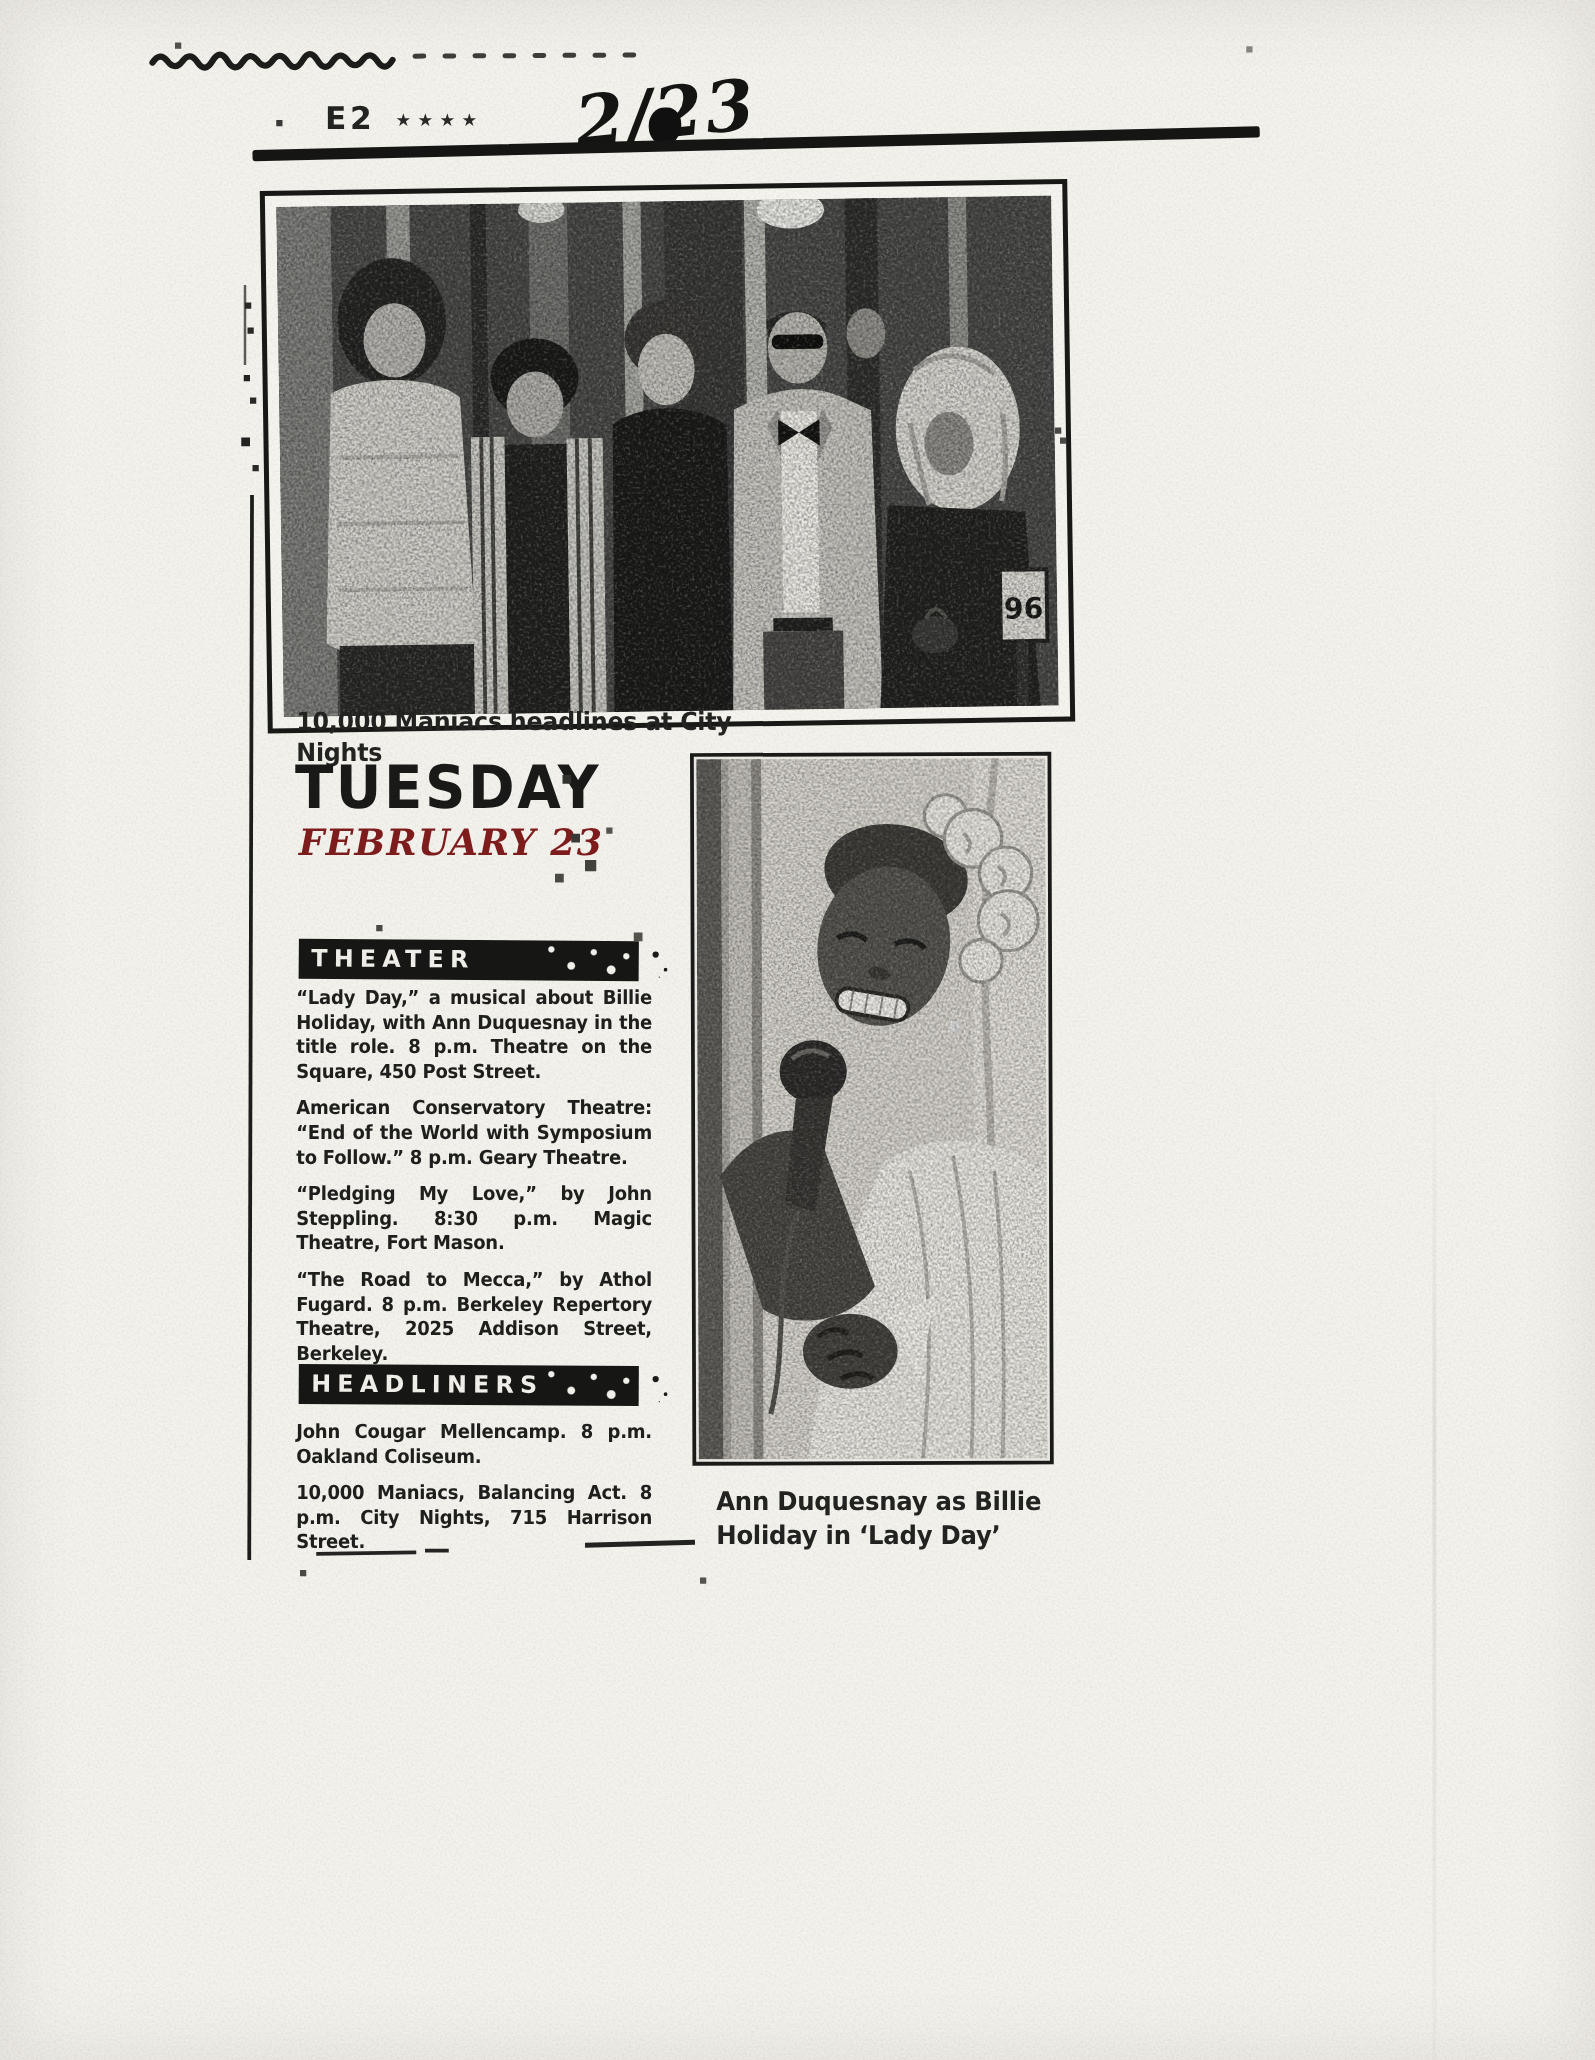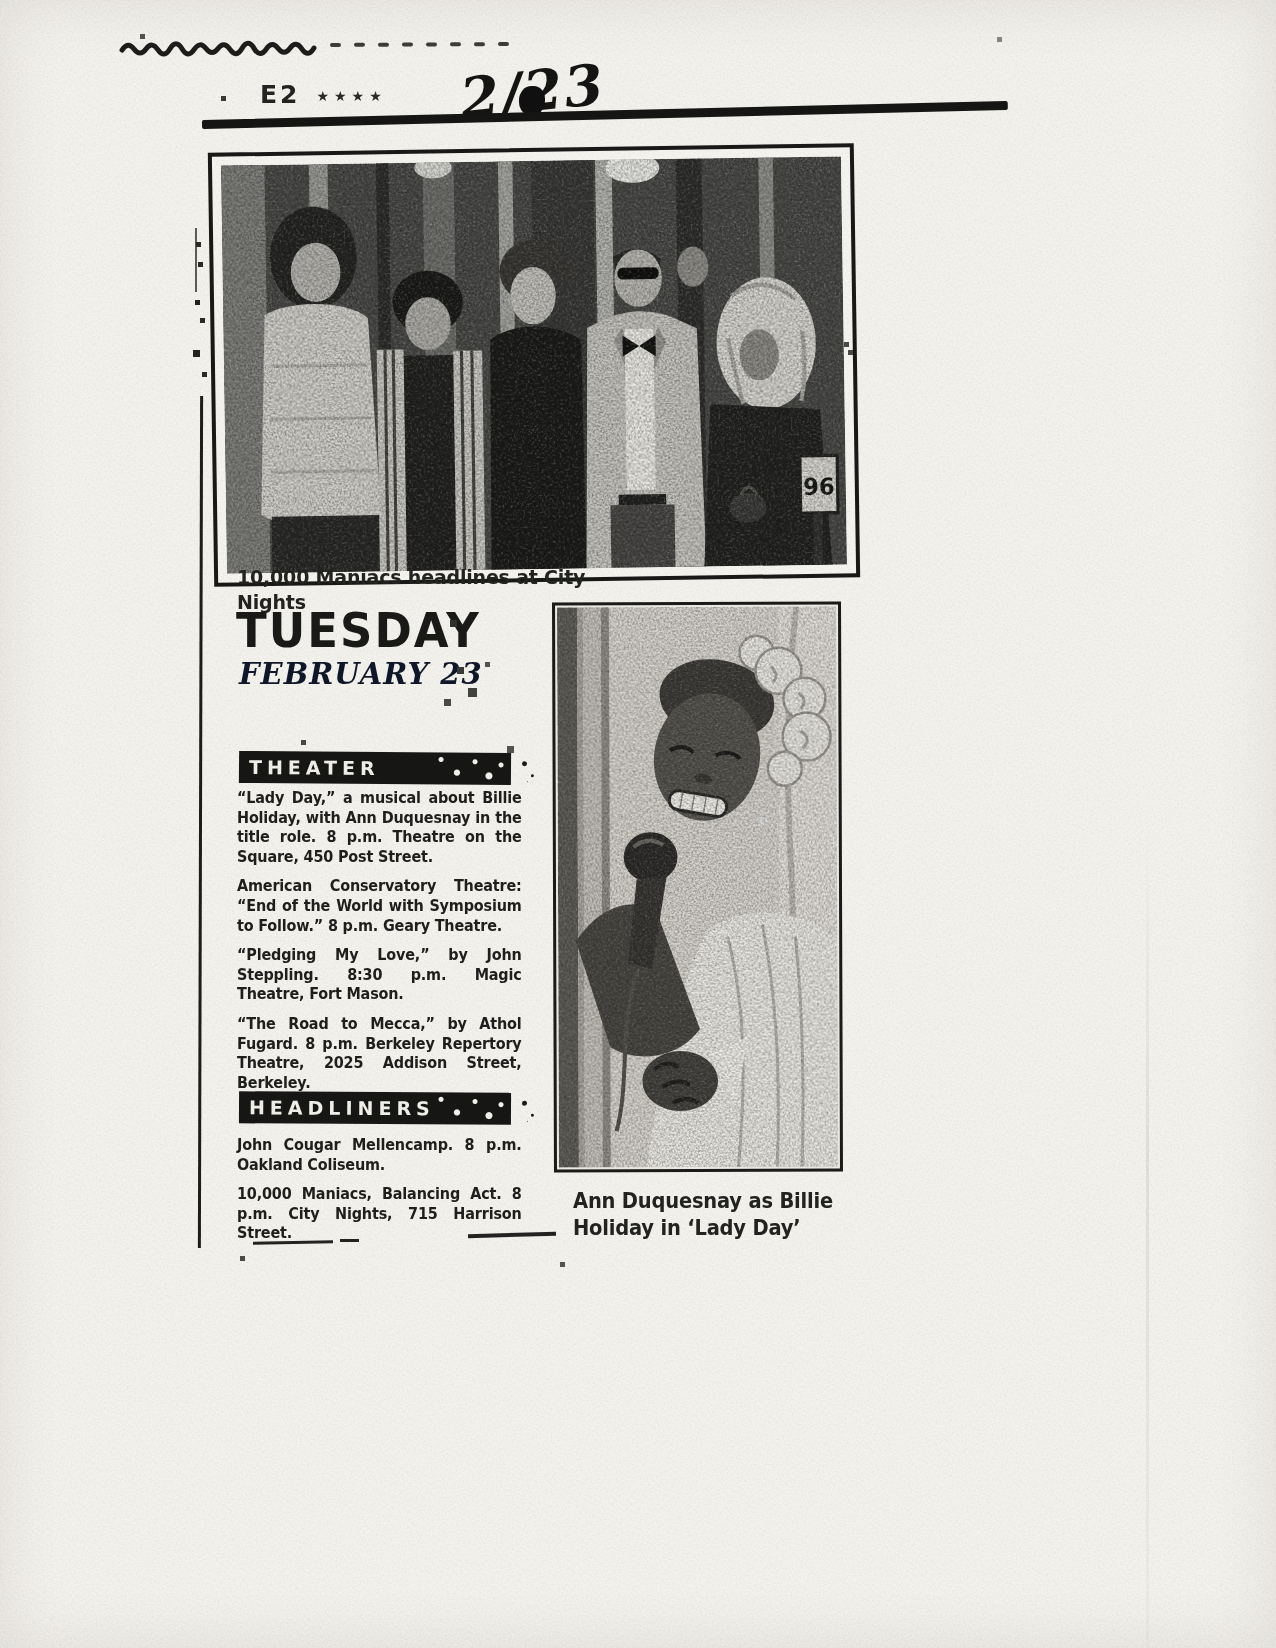--- a/index.html
+++ b/index.html
@@ -36,21 +36,21 @@
   
   .caption{font-weight:bold; color:#232321; letter-spacing:-.2px;
     transform:scaleX(.95); transform-origin:0 0;}
   #band-caption{left:237px; top:565px; width:440px; font-size:20px; line-height:25px;}
   #portrait-caption{left:573px; top:1188px; width:300px; font-size:20.5px; line-height:27px;}
 
   
   #day{left:236px; top:602px; font-size:45px; font-weight:bold; letter-spacing:2px;
     color:#1a1a18; transform:scale(1,1.06); transform-origin:0 0;}
   #date{left:239px; top:657px; font-family:"DejaVu Serif", serif; font-style:italic;
-    font-weight:bold; font-size:29px; letter-spacing:1px; color:#0f172a;}
+    font-weight:bold; font-size:29px; letter-spacing:1px; color:#7f1d1d;}
 
   
   .banner{width:272px; height:32px; background:#171715; color:#f2f0ea;
     font-weight:bold; font-size:19px; letter-spacing:5px; line-height:33px;
     padding-left:10px; box-sizing:border-box; position:absolute; overflow:visible;}
   .banner::after{content:""; position:absolute; right:2px; top:0; height:100%; width:78px;
     background:
       radial-gradient(circle at 10px 7px, #f4f2ed 2px, transparent 3px),
       radial-gradient(circle at 26px 20px, #f4f2ed 2.6px, transparent 3.6px),
       radial-gradient(circle at 44px 9px, #f4f2ed 2px, transparent 3px),

